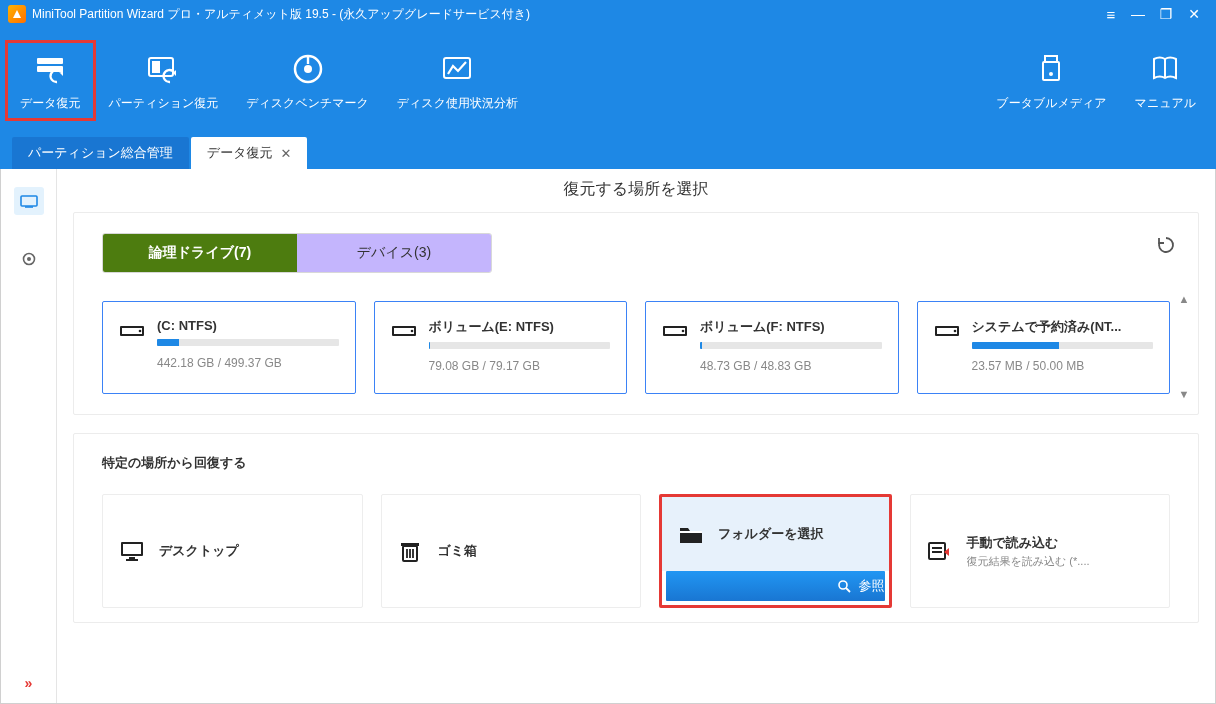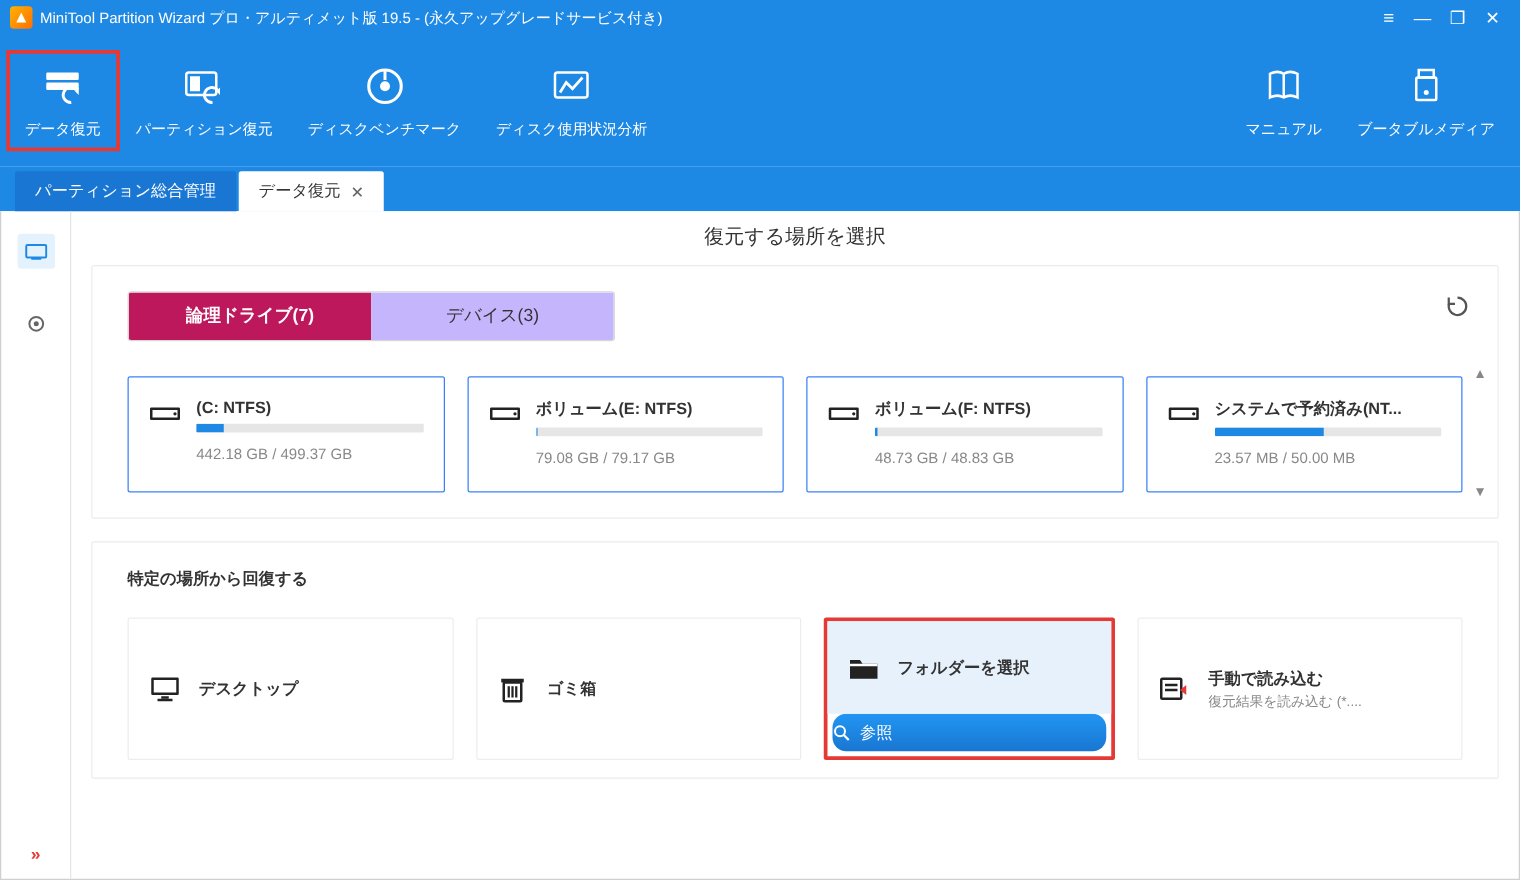--- a/index.html
+++ b/index.html
@@ -33,21 +33,21 @@
 .sidebar .side-expand { position:absolute; bottom:12px; color:#e53935; font-weight:bold; cursor:pointer; font-size:14px; }
 
 .main { flex: 1; padding: 0 16px 12px; overflow: hidden; display:flex; flex-direction:column; }
 .main-title { text-align: center; font-size: 16px; color: #333; padding: 10px 0 12px; }
 
 .card { background: #fff; border: 1px solid #ececec; border-radius: 2px; padding: 20px 28px; margin-bottom: 18px; position: relative; }
 
 
 .dtabs { display: flex; border: 1px solid #d8d8d8; border-radius: 3px; overflow: hidden; width: 390px; margin-bottom: 28px; }
 .dtab { flex: 1; text-align: center; padding: 10px 0; font-size: 14px; cursor: pointer; }
-.dtab.active { background: #be185d; color: #fff; font-weight: bold; }
+.dtab.active { background: #4d7c0f; color: #fff; font-weight: bold; }
 .dtab:not(.active) { background: #c4b5fd; color: #333; }
 .refresh-btn { position: absolute; right: 22px; top: 22px; cursor: pointer; color:#666; font-size:18px; }
 
 
 .drives { display: flex; gap: 18px; }
 .drive-tile { flex: 1; background: #fff; border: 1px solid #3b82f6; border-radius: 2px; padding: 16px 16px 20px; cursor: pointer; display:flex; gap:12px; }
 .drive-tile .dicon { width: 26px; height: 20px; margin-top: 2px; color:#222; }
 .drive-tile .dinfo { flex:1; }
 .drive-tile .dname { font-size: 13px; font-weight: bold; color:#333; margin-bottom: 6px; white-space: nowrap; overflow:hidden; text-overflow:ellipsis; max-width:150px;}
 .drive-tile .bar { height: 7px; background: #e6e6e6; border-radius: 1px; overflow: hidden; margin-bottom: 10px; }
@@ -59,21 +59,21 @@
 .section-heading { font-size: 13px; font-weight: bold; color: #333; margin-bottom: 22px; }
 .loc-grid { display: flex; gap: 18px; }
 .loc-tile { flex: 1; border: 1px solid #ededed; border-radius: 2px; padding: 20px 16px; cursor: pointer; display:flex; align-items:center; gap:14px; position:relative; min-height: 74px; }
 .loc-tile.selected { background: #e7f1fb; border-color:#c9def3; }
 .loc-tile .licon { width:26px; height:22px; color:#222; flex-shrink:0; }
 .loc-tile .ltxt .lti { font-size:13px; font-weight:bold; color:#333;}
 .loc-tile .ltxt .lsub { font-size:11px; color:#888; margin-top:2px; white-space:nowrap; overflow:hidden; text-overflow:ellipsis; max-width:140px;}
 
 .folder-wrap { flex:1; border: 3px solid #e53935; border-radius: 2px; padding: 0; display:flex; flex-direction:column; }
 .folder-wrap .loc-tile { border:none; border-radius:0; }
-.browse-btn { height: 30px; margin: 0 4px 4px; background: linear-gradient(#2196f3,#1976d2); color:#fff; display:flex; align-items:center; justify-content:flex-start; gap:8px; font-size:13px; cursor:pointer; border-radius:11px;}
+.browse-btn { height: 30px; margin: 0 4px 4px; background: linear-gradient(#2196f3,#1976d2); color:#fff; display:flex; align-items:center; justify-content:flex-end; gap:8px; font-size:13px; cursor:pointer; border-radius:1px;}
 
 svg { display:block; }
 </style>
 </head>
 <body>
 
 <div class="titlebar">
   <span class="logo">
     <svg width="12" height="12" viewBox="0 0 12 12">
         <path d="M2 10 L6 2 L10 10 Z" fill="#fff"></path>
@@ -126,35 +126,35 @@
           <rect x="4" y="6" width="26" height="20" rx="2" fill="none" stroke="#fff" stroke-width="2"></rect>
           <path d="M8 22 L13 14 L18 19 L26 10" stroke="#fff" stroke-width="2.2" fill="none"></path>
         </svg>
     </span>
     <span>ディスク使用状況分析</span>
   </div>
   <div class="tool-spacer"></div>
   <div class="tool-item">
     <span class="icon">
       <svg width="34" height="34" viewBox="0 0 34 34" fill="#fff">
-          <path d="M6 7 Q12 4 17 7 Q22 4 28 7 L28 26 Q22 23 17 26 Q12 23 6 26 Z" fill="none" stroke="#fff" stroke-width="2"></path>
-          <line x1="17" y1="7" x2="17" y2="26" stroke="#fff" stroke-width="2"></line>
-        </svg>
-    </span>
-    <span>マニュアル</span>
-  </div>
-  <div class="tool-item">
-    <span class="icon">
-      <svg width="34" height="34" viewBox="0 0 34 34" fill="#fff">
           <rect x="11" y="4" width="12" height="6" fill="none" stroke="#fff" stroke-width="2"></rect>
           <rect x="9" y="10" width="16" height="18" rx="1" fill="none" stroke="#fff" stroke-width="2"></rect>
           <circle cx="17" cy="22" r="2" fill="#fff"></circle>
         </svg>
     </span>
     <span>ブータブルメディア</span>
+  </div>
+  <div class="tool-item">
+    <span class="icon">
+      <svg width="34" height="34" viewBox="0 0 34 34" fill="#fff">
+          <path d="M6 7 Q12 4 17 7 Q22 4 28 7 L28 26 Q22 23 17 26 Q12 23 6 26 Z" fill="none" stroke="#fff" stroke-width="2"></path>
+          <line x1="17" y1="7" x2="17" y2="26" stroke="#fff" stroke-width="2"></line>
+        </svg>
+    </span>
+    <span>マニュアル</span>
   </div>
 </div>
 
 <div class="tabrow">
   <div class="tab">
     <span>パーティション総合管理</span>
   </div>
   <div class="tab active">
     <span>データ復元</span>
     <span class="tab-close">✕</span>

